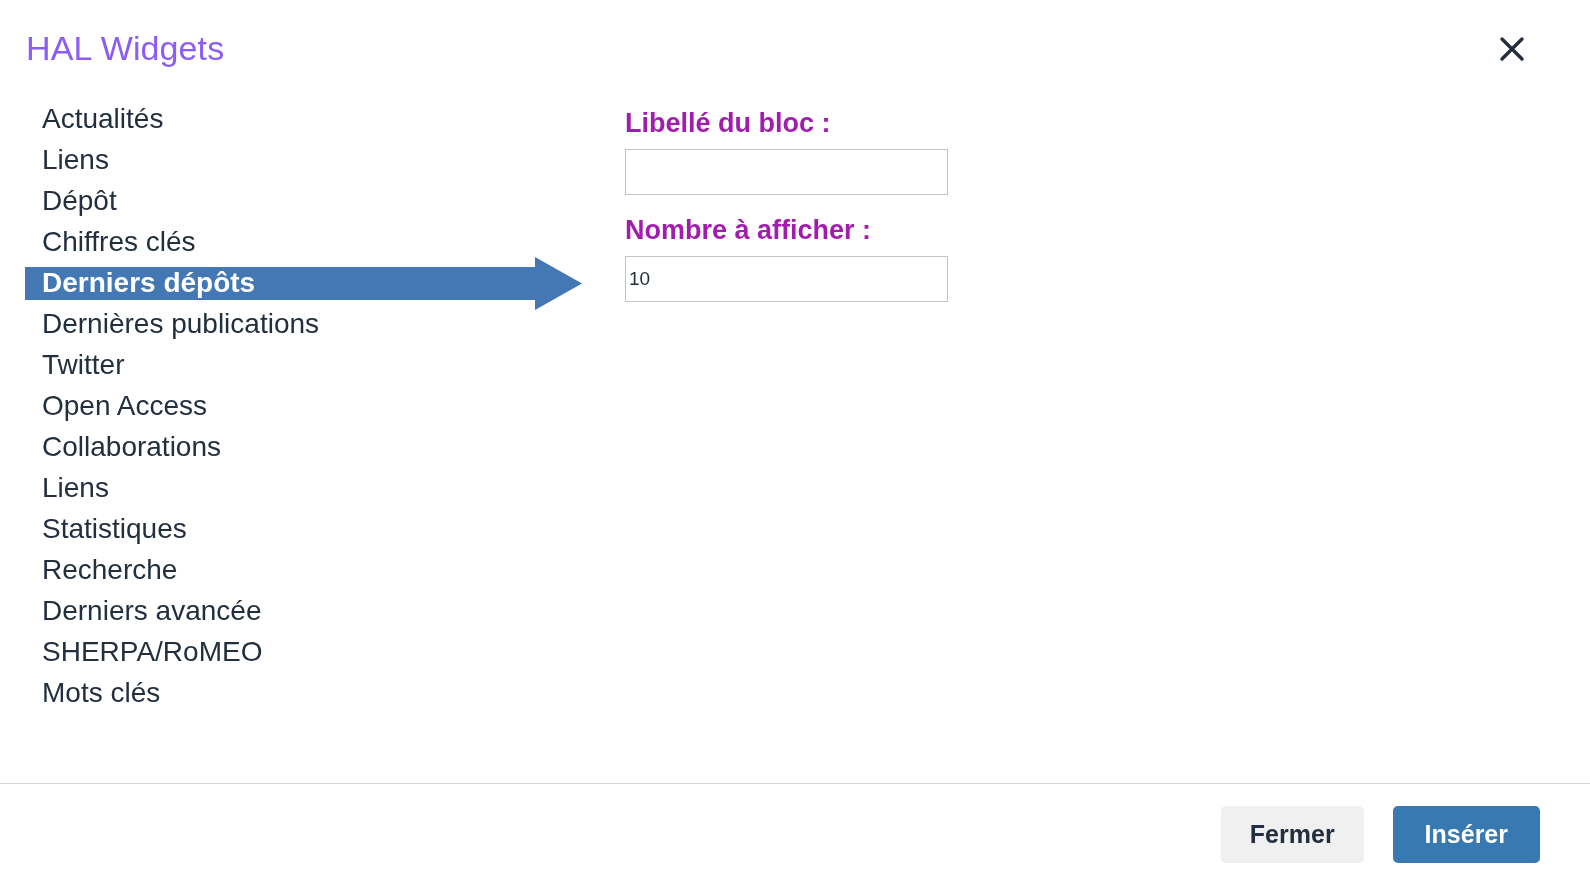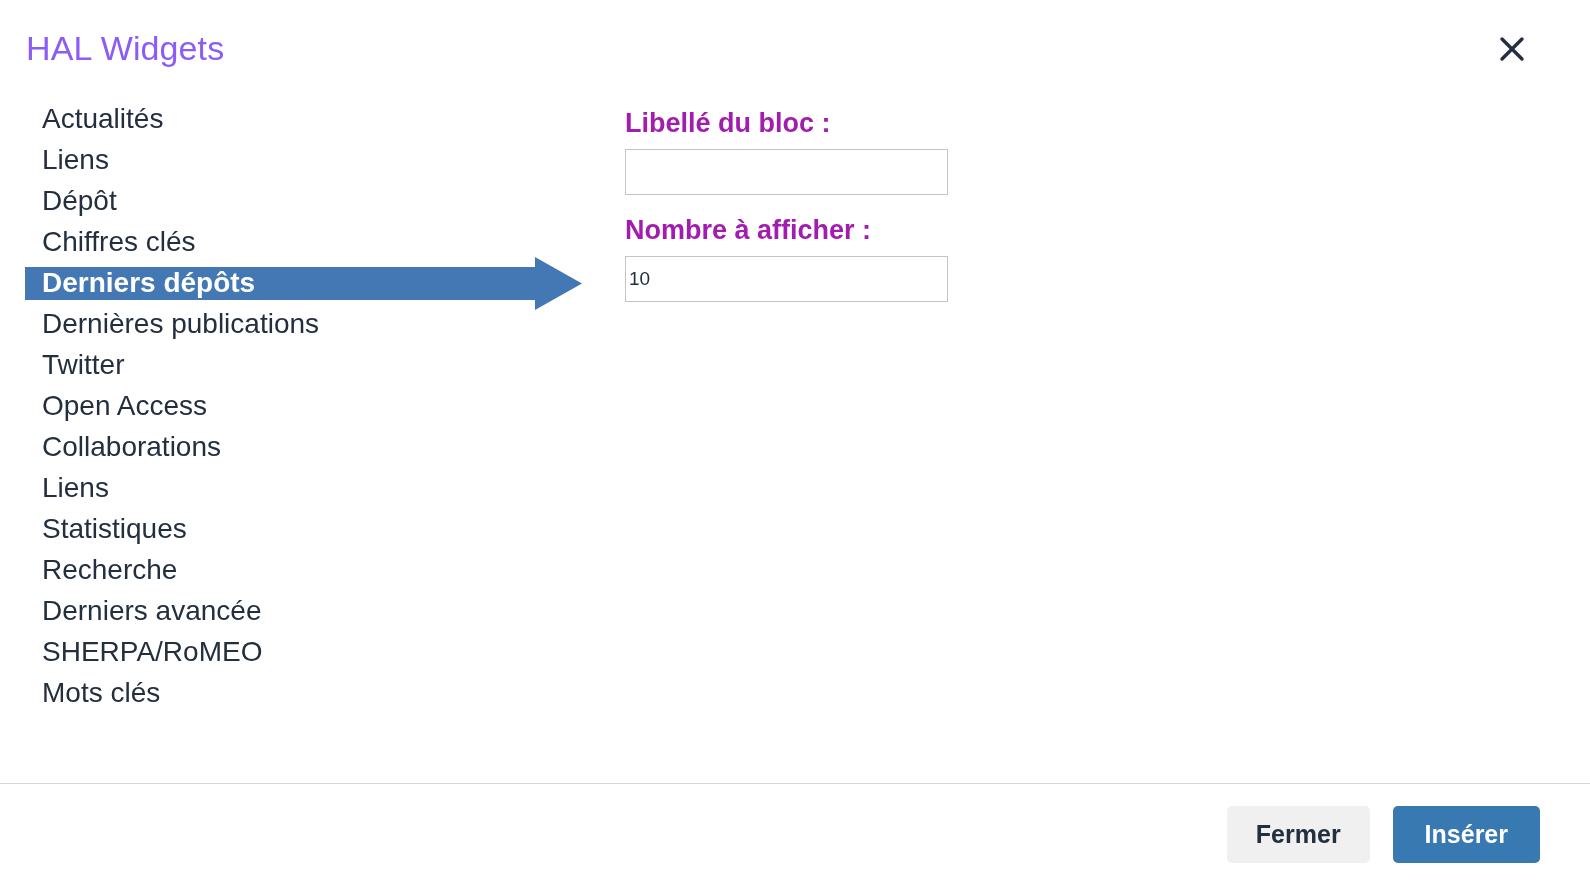--- a/index.html
+++ b/index.html
@@ -145,21 +145,21 @@
   
   .modal-footer {
     position: relative;
     flex: 0 0 101px;
     height: 101px;
     border-top: 1px solid #d6d6d6;
     display: flex;
     align-items: center;
     justify-content: flex-end;
     padding-right: 50px;
-    gap: 11px;
+    gap: 17px;
   }
   .btn {
     font-family: "Liberation Sans", sans-serif;
     font-size: 25px;
     font-weight: bold;
     border: none;
     border-radius: 5px;
     cursor: pointer;
     height: 57px;
     padding: 0 29px;

